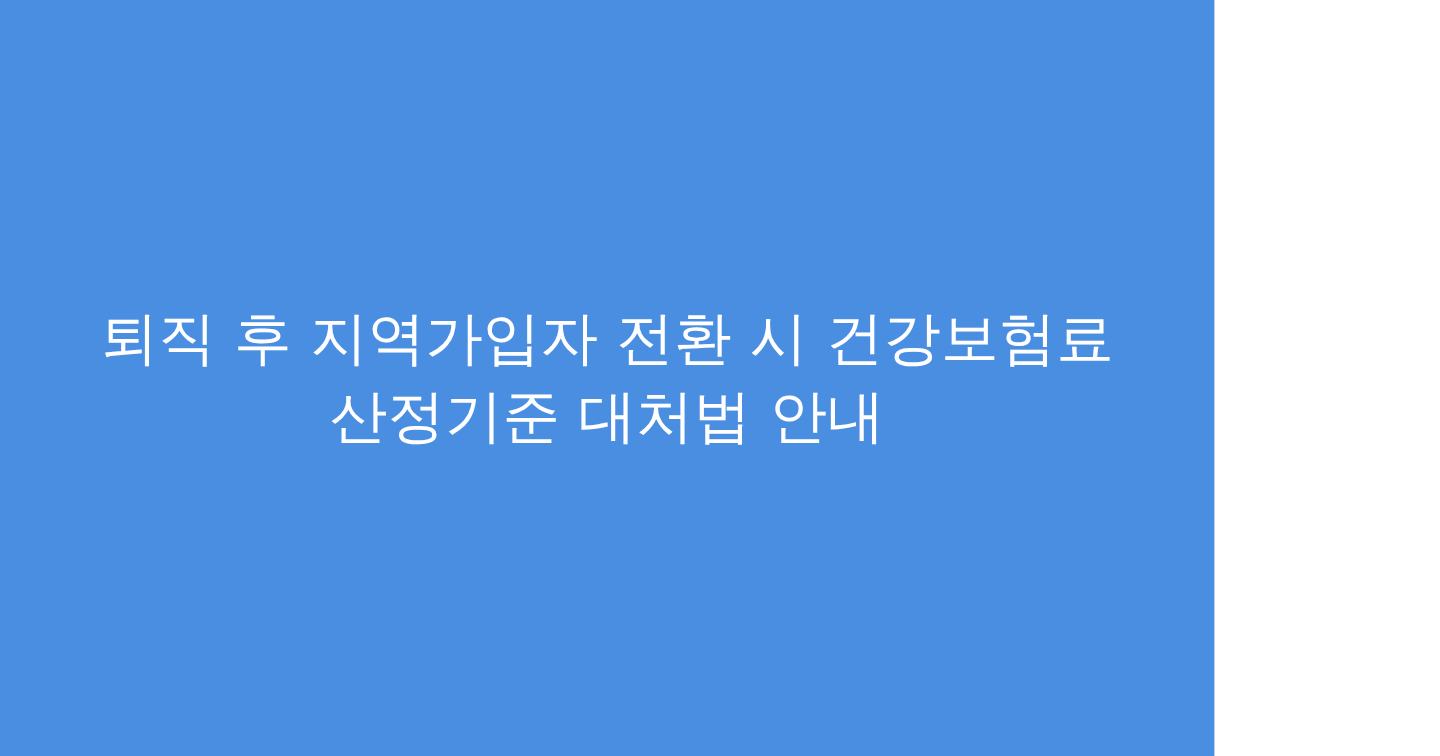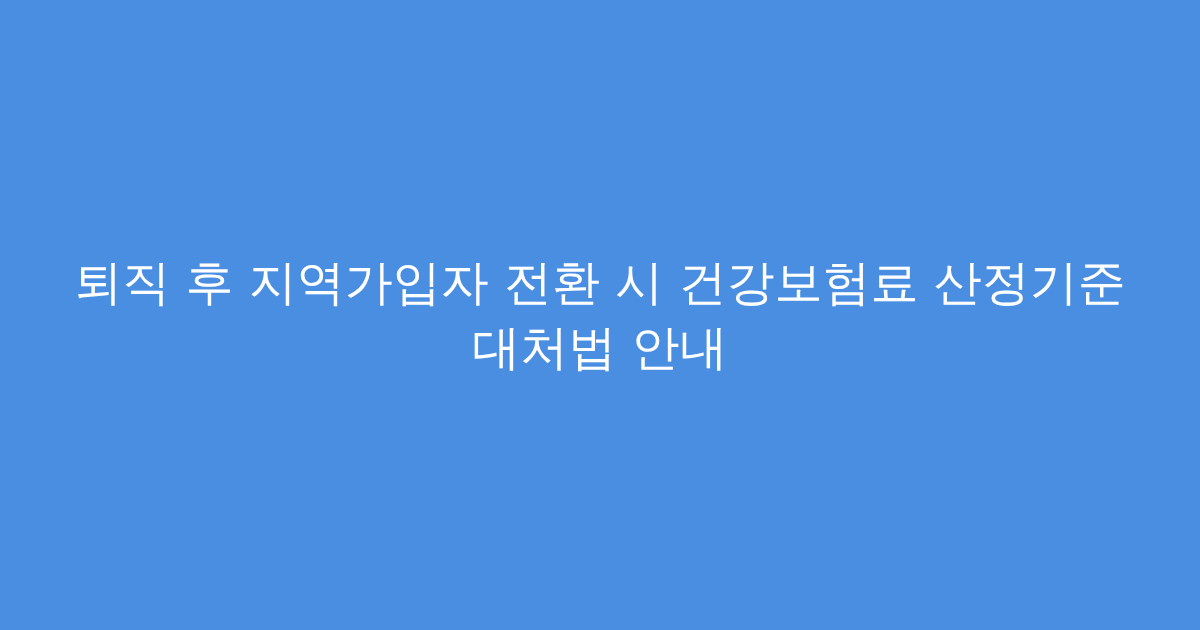--- a/index.html
+++ b/index.html
@@ -13,21 +13,21 @@
 
   body {
     font-family: "DejaVu Sans", "Liberation Sans", sans-serif;
     -webkit-font-smoothing: antialiased;
   }
 
   
   .og-card {
     position: relative;
     box-sizing: border-box;
-    width: 1200px;
+    width: 1012px;
     height: 630px;
     background-color: #4a8ee2;
     display: flex;
     align-items: center;
     justify-content: flex-end;
     padding: 0 40px;
   }
 
   .title-block {
     width: 1120px;

